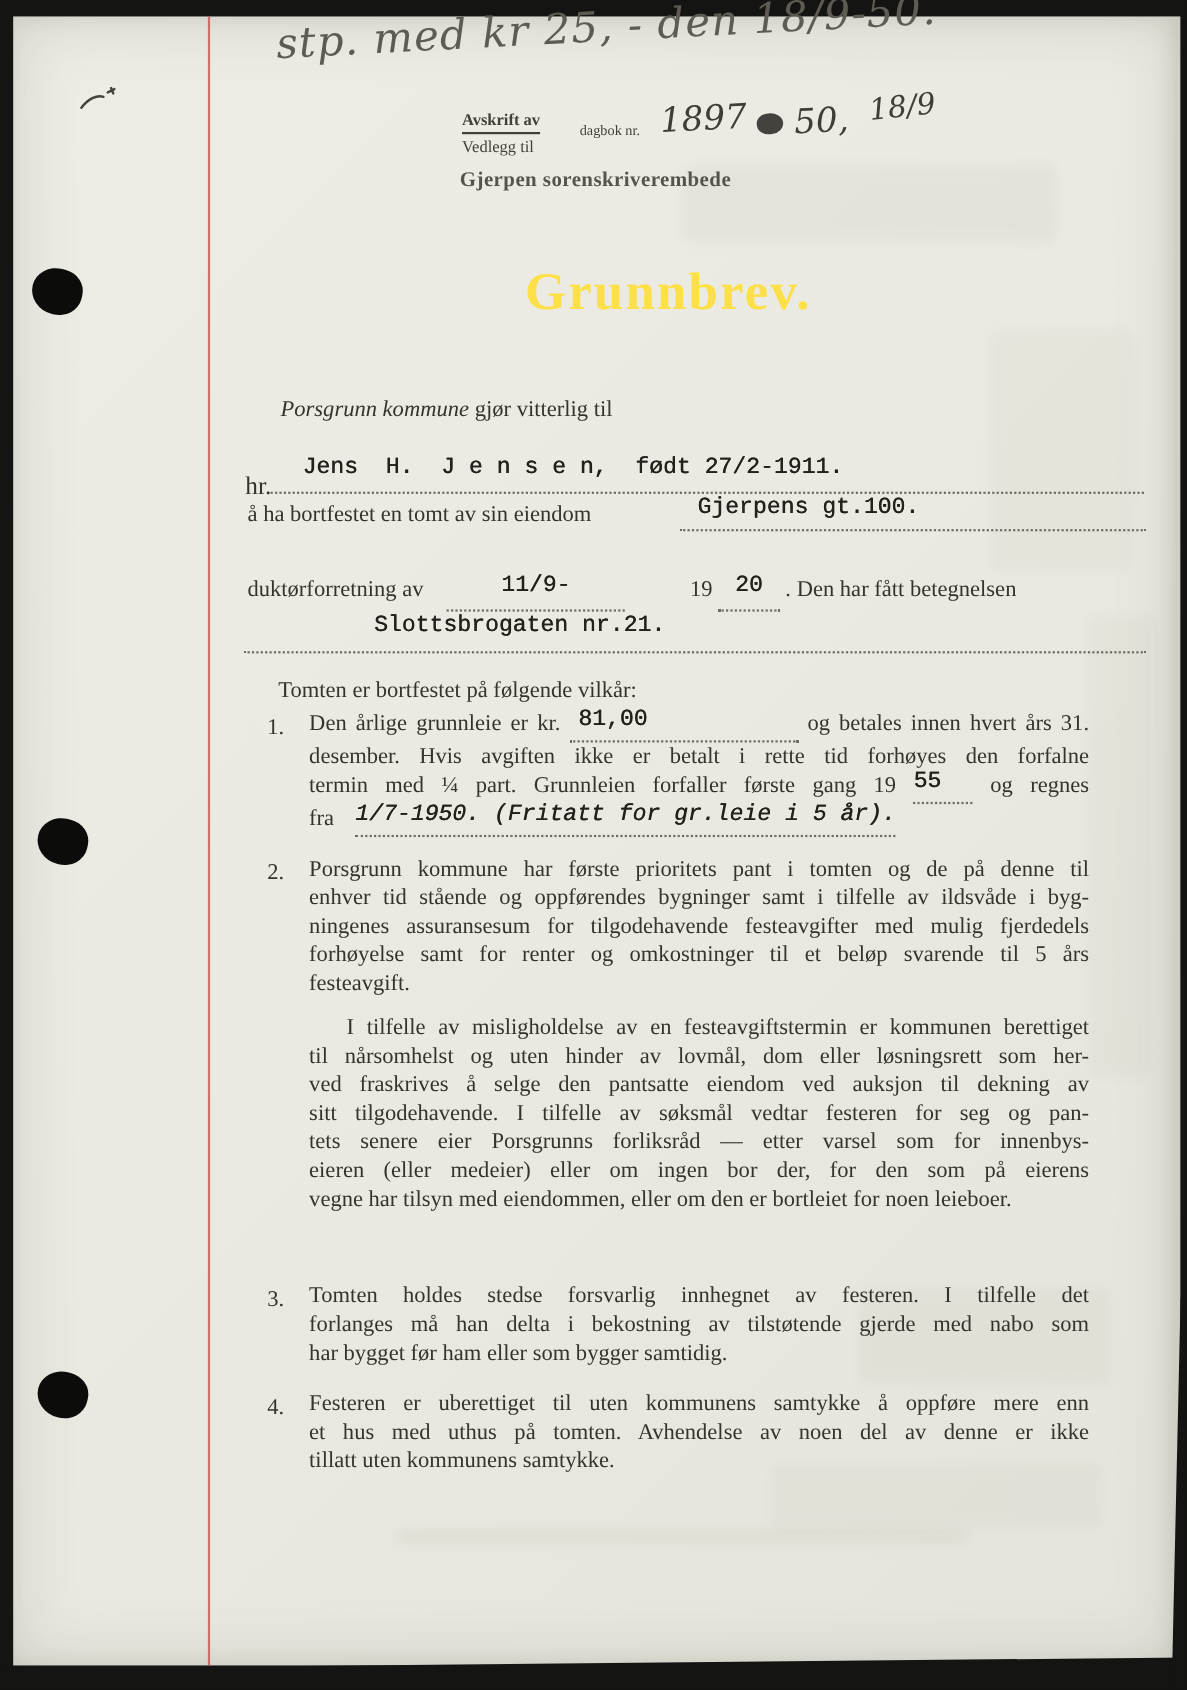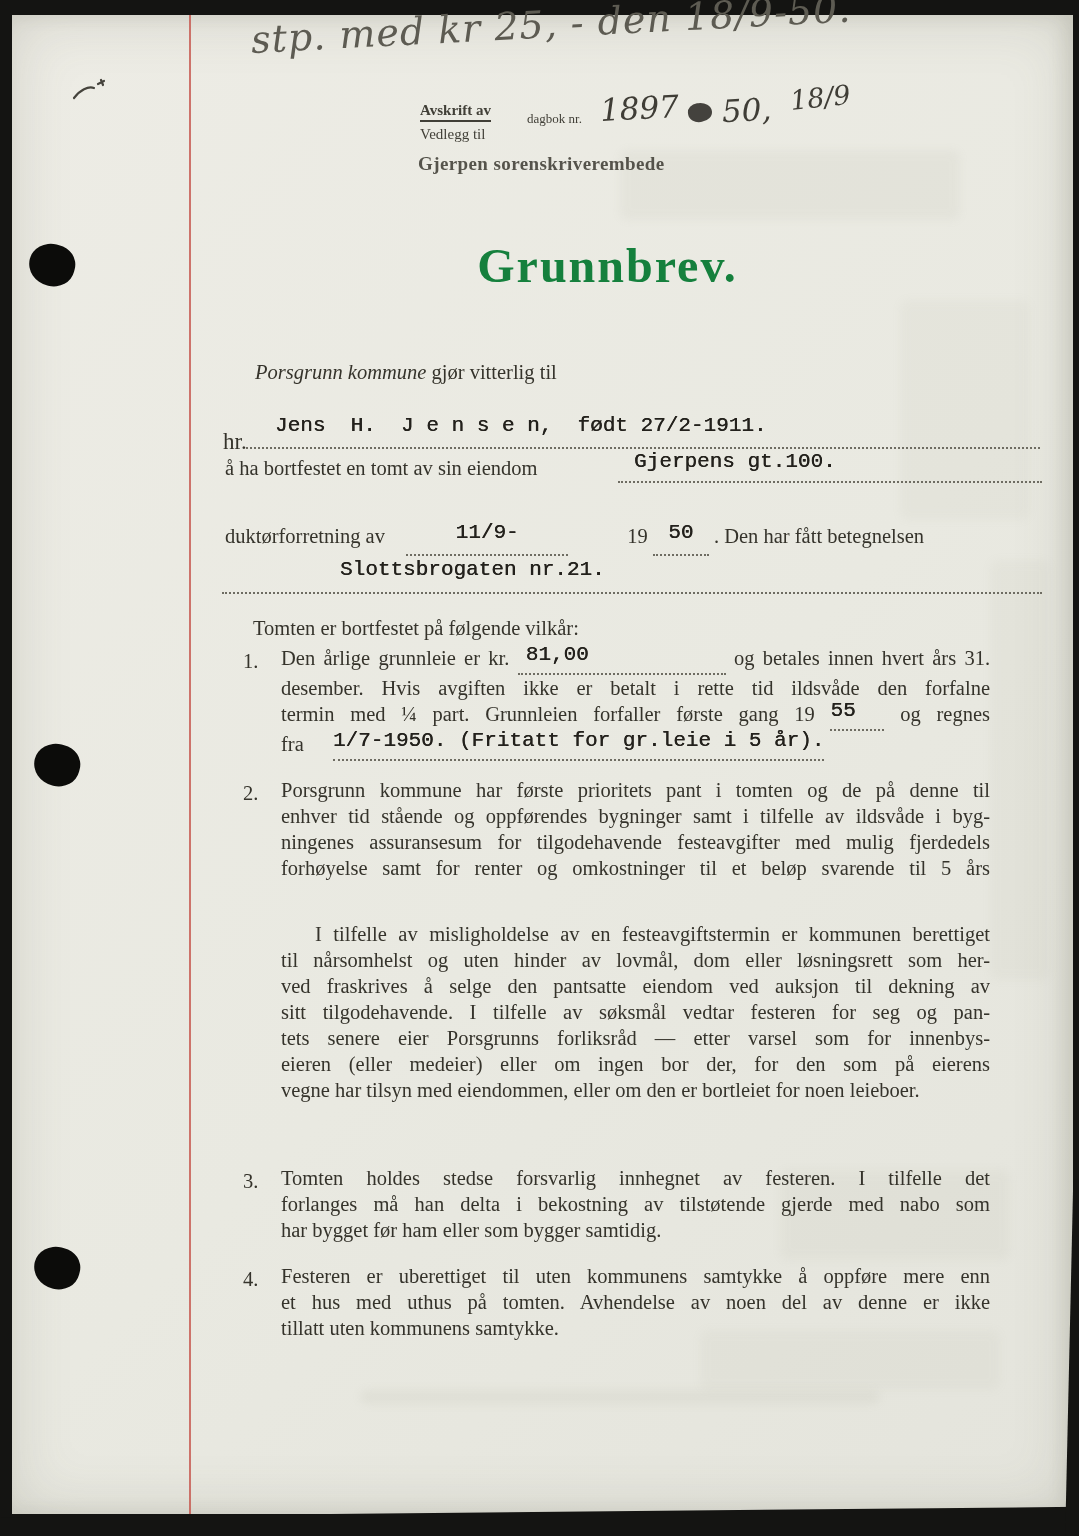--- a/index.html
+++ b/index.html
@@ -27,21 +27,21 @@
   .dotted{border-bottom:2px dotted #6e6c62;}
   .dotline{position:absolute;height:0;border-bottom:2px dotted #6e6c62;}
   .raised{position:relative;top:-5px;display:inline-block;}
   .fill{display:inline-block;vertical-align:baseline;}
   .jl{text-align:justify;text-align-last:justify;}
   .lines{width:709px;}
   .lines div{line-height:26px;}
   .first-indent div:first-child{text-indent:34px;}
   .num{position:absolute;width:34px;}
   .title{font-family:"Liberation Serif",serif;font-weight:bold;font-size:48px;
-         letter-spacing:2px;color:#15803d;}
+         letter-spacing:2px;color:#fde047;}
   .stamp{font-family:"Liberation Serif",serif;color:#413f37;}
   .blot{position:absolute;width:24px;height:19px;background:#32302b;border-radius:45% 55% 50% 50%;
         transform:rotate(-8deg);opacity:.9;}
 </style>
 </head>
 <body>
 
 <div id="stage">
   <div class="paper"></div>
   <div class="redline"></div>
@@ -82,54 +82,55 @@
 
   <div class="abs serif" style="left:225px;top:452px;">å ha bortfestet en tomt av sin eiendom</div>
   <div class="dotline" style="left:618px;top:481px;width:424px;"></div>
   <div class="abs typed" style="left:634px;top:450px;">Gjerpens gt.100.</div>
 
 
   <div class="abs serif" style="left:225px;top:520px;width:765px;">
     <span>duktørforretning av</span>
     <span class="fill dotted" style="width:162px;text-align:center;margin-left:16px;"><span class="typed raised">11/9-</span></span>
     <span style="margin-left:54px;">19</span>
-    <span class="fill dotted" style="width:56px;text-align:center;"><span class="typed raised">50</span></span>
+    <span class="fill dotted" style="width:56px;text-align:center;"><span class="typed raised">20</span></span>
     <span>. Den har fått betegnelsen</span>
   </div>
 
   <div class="dotline" style="left:222px;top:592px;width:820px;"></div>
   <div class="abs typed" style="left:340px;top:558px;">Slottsbrogaten nr.21.</div>
 
   <div class="abs serif" style="left:253px;top:612px;">Tomten er bortfestet på følgende vilkår:</div>
 
   <div class="abs serif num" style="left:243px;top:645px;">1.</div>
   <div class="abs serif lines" style="left:281px;top:645px;">
     <div class="jl">
       <span>Den årlige grunnleie er kr.</span>
       <span class="fill dotted" style="width:200px;text-align:left;padding-left:8px;"><span class="typed raised">81,00</span></span>
       <span>og betales innen hvert års 31.</span>
     </div>
-    <div class="jl">desember.  Hvis avgiften ikke er betalt i rette tid ildsvåde den forfalne</div>
+    <div class="jl">desember.  Hvis avgiften ikke er betalt i rette tid forhøyes den forfalne</div>
     <div class="jl">
       <span>termin med ¼ part.  Grunnleien forfaller første gang 19</span>
       <span class="fill dotted" style="width:54px;text-align:center;"><span class="typed raised">55</span></span>
       <span>og regnes</span>
     </div>
     <div>
       <span>fra</span>
-      <span class="fill dotted" style="margin-left:24px;"><span class="typed raised">1/7-1950. (Fritatt for gr.leie i 5 år).</span></span>
+      <span class="fill dotted" style="margin-left:14px;font-style:italic;"><span class="typed raised">1/7-1950. (Fritatt for gr.leie i 5 år).</span></span>
     </div>
   </div>
 
   <div class="abs serif num" style="left:243px;top:777px;">2.</div>
   <div class="abs serif lines" style="left:281px;top:777px;">
       <div class="jl">Porsgrunn kommune har første prioritets pant i tomten og de på denne til</div>
       <div class="jl">enhver tid stående og oppførendes bygninger samt i tilfelle av ildsvåde i byg-</div>
       <div class="jl">ningenes assuransesum for tilgodehavende festeavgifter med mulig fjerdedels</div>
       <div class="jl">forhøyelse samt for renter og omkostninger til et beløp svarende til 5 års</div>
+      <div>festeavgift.</div>
     </div>
 
   <div class="abs serif lines first-indent" style="left:281px;top:921px;">
       <div class="jl">I tilfelle av misligholdelse av en festeavgiftstermin er kommunen berettiget</div>
       <div class="jl">til nårsomhelst og uten hinder av lovmål, dom eller løsningsrett som her-</div>
       <div class="jl">ved fraskrives å selge den pantsatte eiendom ved auksjon til dekning av</div>
       <div class="jl">sitt tilgodehavende.  I tilfelle av søksmål vedtar festeren for seg og pan-</div>
       <div class="jl">tets senere eier Porsgrunns forliksråd  —  etter varsel som for innenbys-</div>
       <div class="jl">eieren (eller medeier) eller om ingen bor der, for den som på eierens</div>
       <div>vegne har tilsyn med eiendommen, eller om den er bortleiet for noen leieboer.</div>

